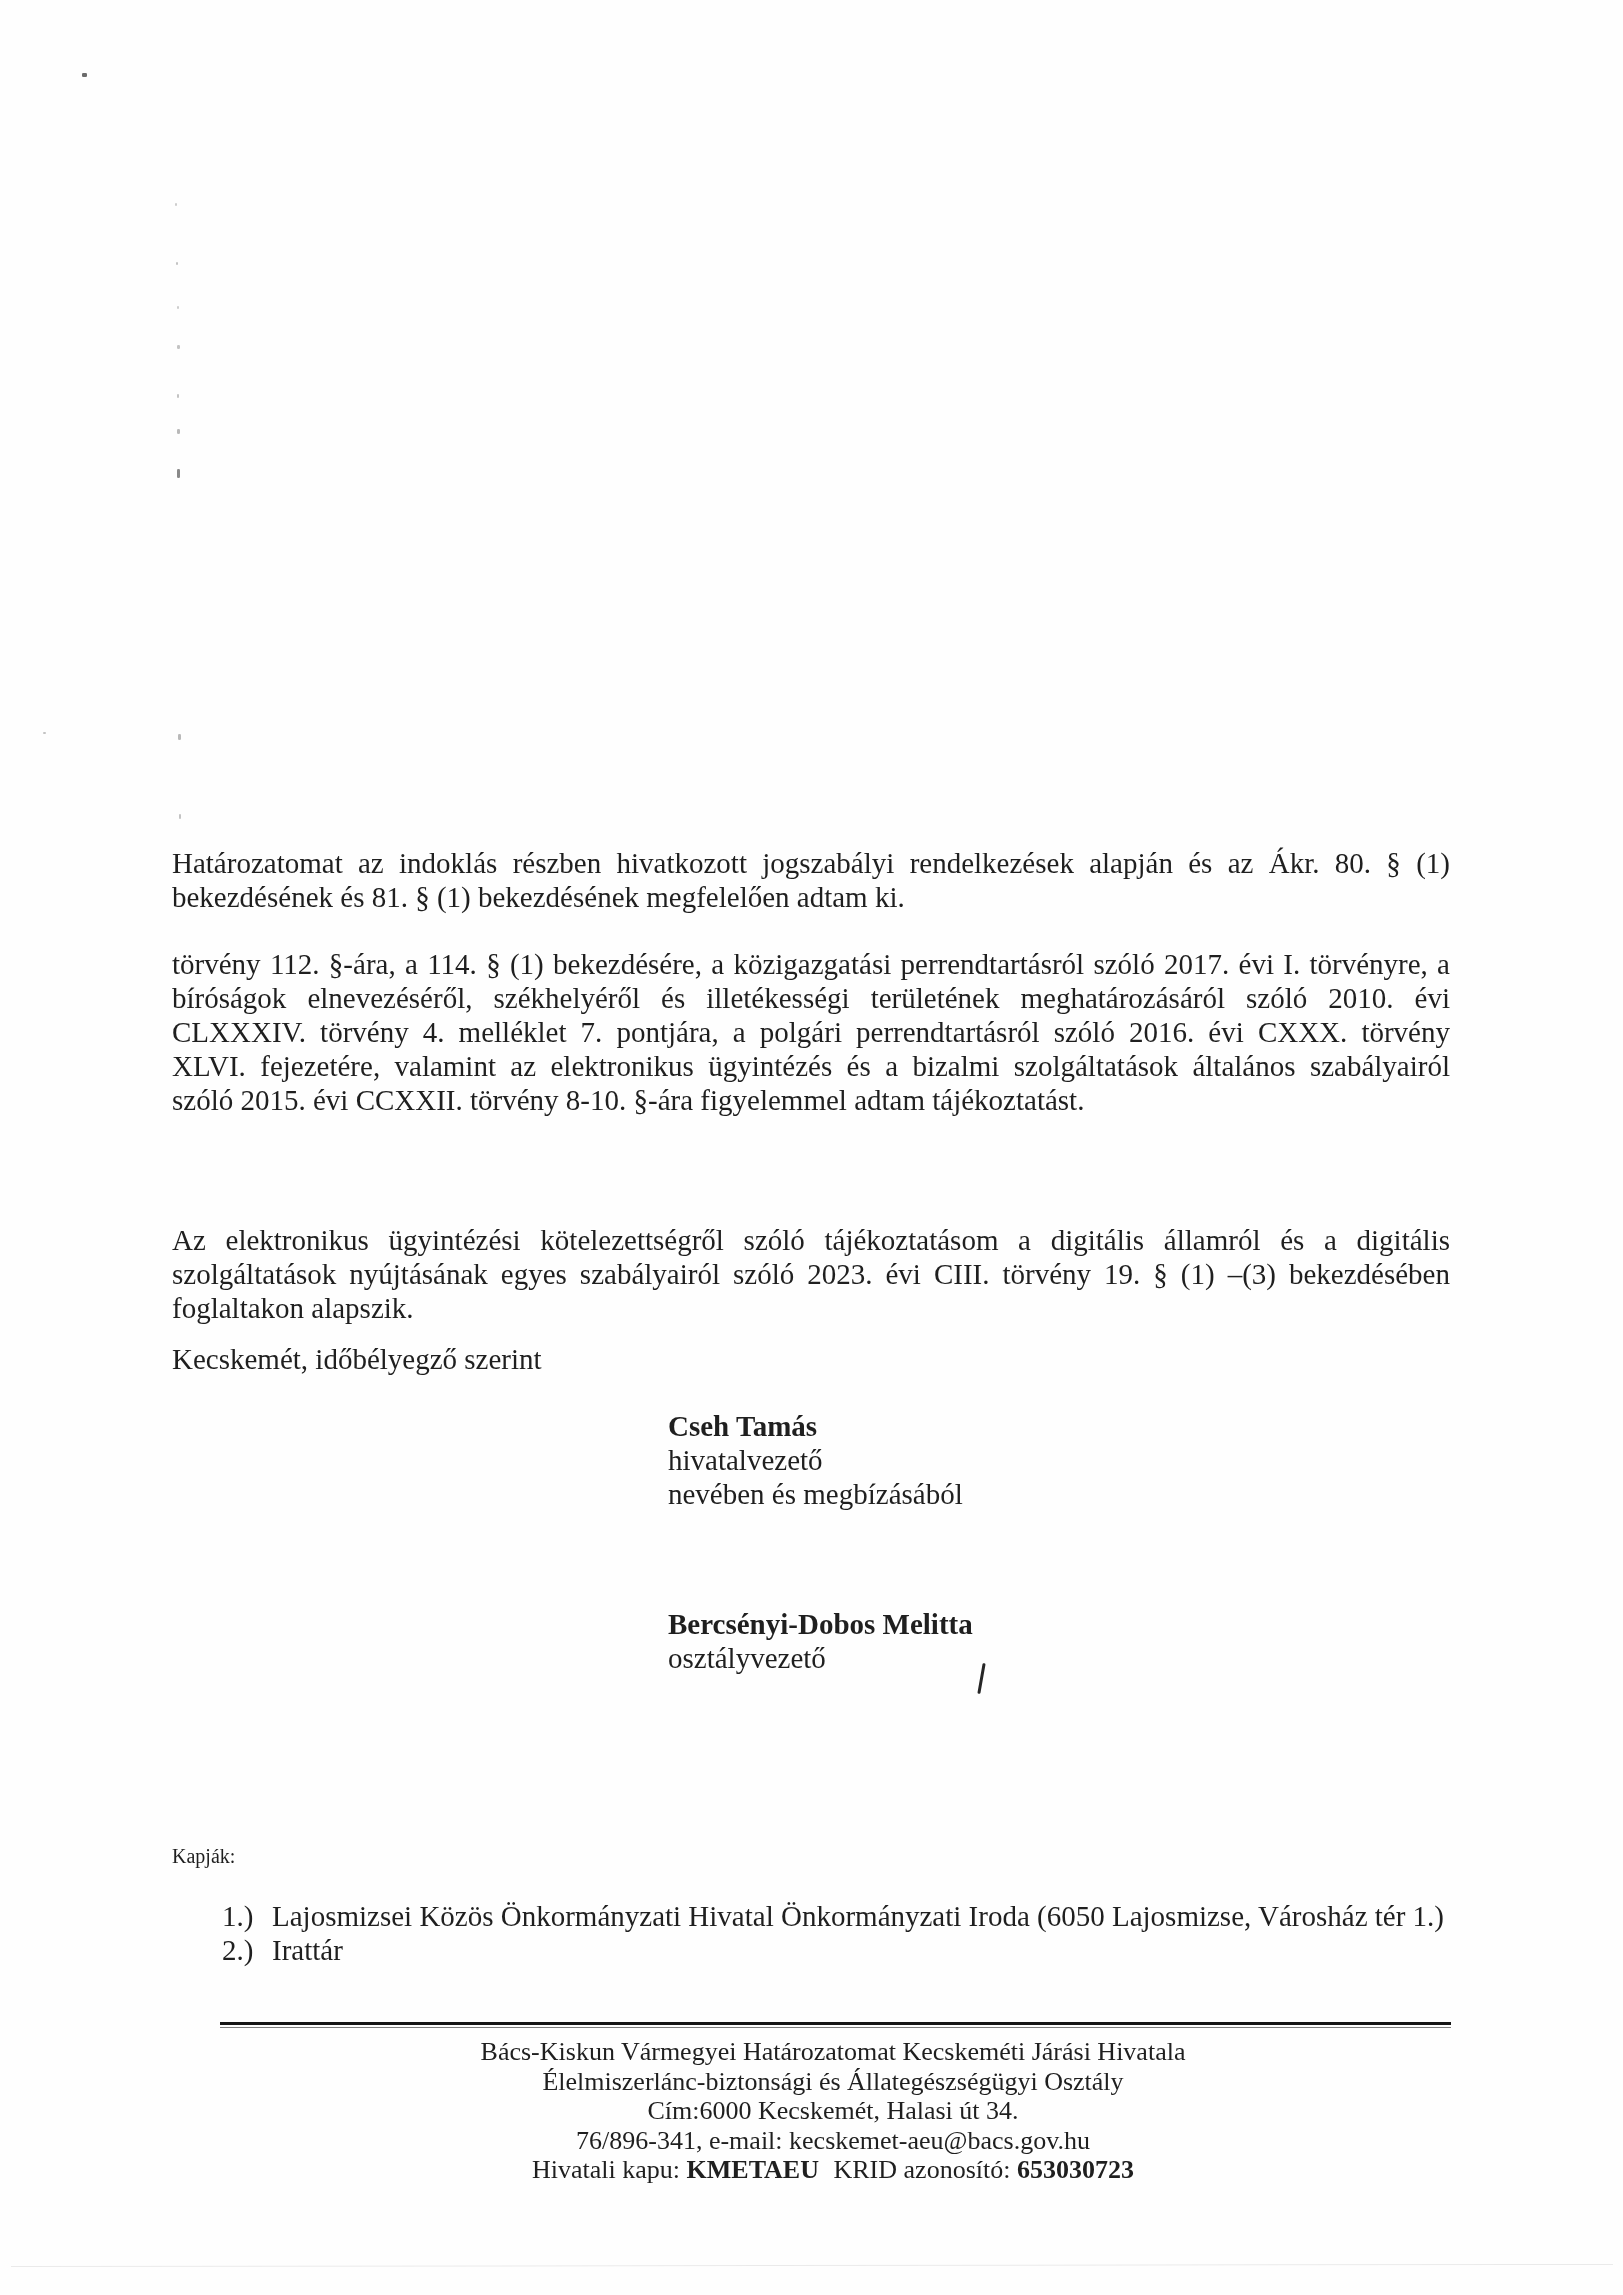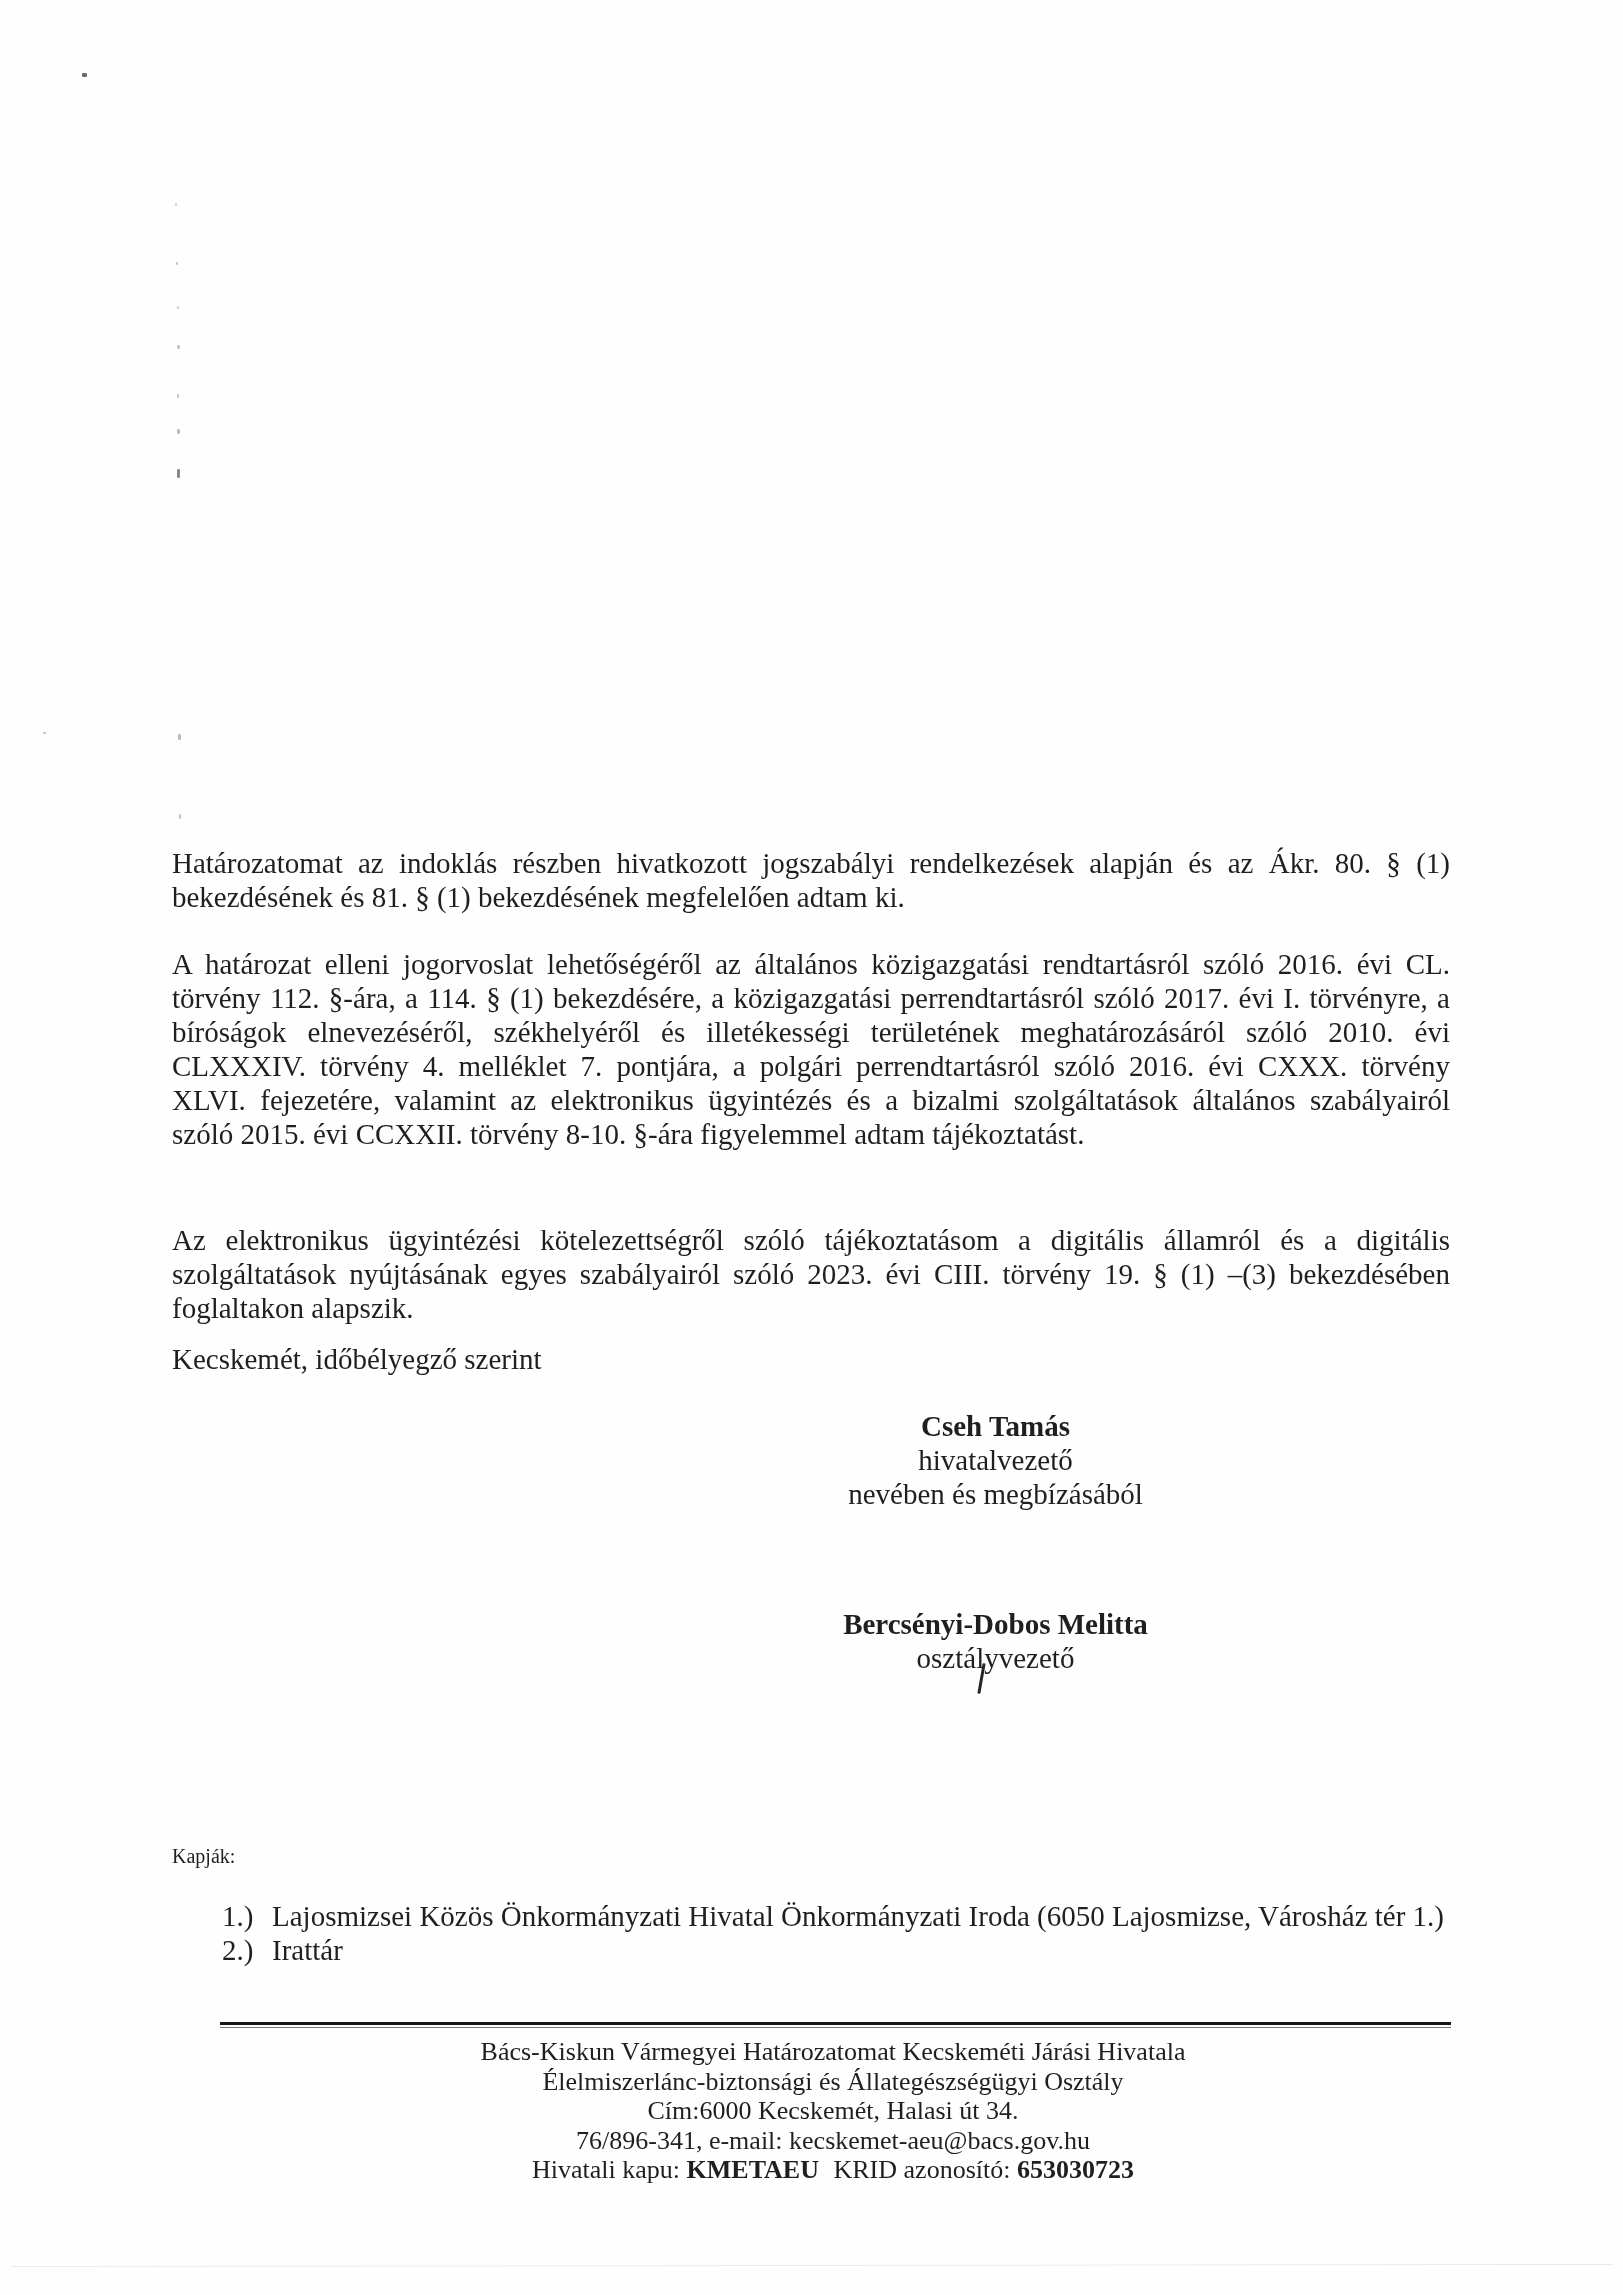--- a/index.html
+++ b/index.html
@@ -23,21 +23,20 @@
     font-size:29px;line-height:34px;
     text-align:justify;
   }
   .para .line{text-align:justify;text-align-last:justify;}
   .para .line.last{text-align-last:left;}
   .single{font-size:29px;line-height:34px;}
   
   .sig{
     left:668px;width:655px;
     font-size:29px;line-height:34px;
-    text-align:center;
   }
   .sig .name{font-weight:bold;}
   
   .heading-underline{
     font-size:20px;line-height:34px;
     text-decoration-thickness:2px;
     text-underline-offset:4.6px;
   }
   .recipients{left:172px;width:1309px;font-size:29px;line-height:34px;}
   .recipient-row{display:flex;}
@@ -84,21 +83,20 @@
   <div class="abs speck" style="left:179px;top:814px;width:2px;height:4.6px;opacity:.3;"></div>
   <div class="abs pen-stroke"></div>
   <div class="abs fold" style="top:2265px;"></div>
 
   <div class="abs para" style="top:846px;">
       <div class="line">Határozatomat az indoklás részben hivatkozott jogszabályi rendelkezések alapján és az Ákr. 80. § (1)</div>
       <div class="line last">bekezdésének és 81. § (1) bekezdésének megfelelően adtam ki.</div>
     </div>
 
   <div class="abs para" style="top:947px;">
-      <div class="line">A határozat elleni jogorvoslat lehetőségéről az általános közigazgatási rendtartásról szóló 2016. évi CL.</div>
       <div class="line">törvény 112. §-ára, a 114. § (1) bekezdésére, a közigazgatási perrendtartásról szóló 2017. évi I. törvényre, a</div>
       <div class="line">bíróságok elnevezéséről, székhelyéről és illetékességi területének meghatározásáról szóló 2010. évi</div>
       <div class="line">CLXXXIV. törvény 4. melléklet 7. pontjára, a polgári perrendtartásról szóló 2016. évi CXXX. törvény</div>
       <div class="line">XLVI. fejezetére, valamint az elektronikus ügyintézés és a bizalmi szolgáltatások általános szabályairól</div>
       <div class="line last">szóló 2015. évi CCXXII. törvény 8-10. §-ára figyelemmel adtam tájékoztatást.</div>
     </div>
 
   <div class="abs para" style="top:1223px;">
       <div class="line">Az elektronikus ügyintézési kötelezettségről szóló tájékoztatásom a digitális államról és a digitális</div>
       <div class="line">szolgáltatások nyújtásának egyes szabályairól szóló 2023. évi CIII. törvény 19. § (1) –(3) bekezdésében</div>

